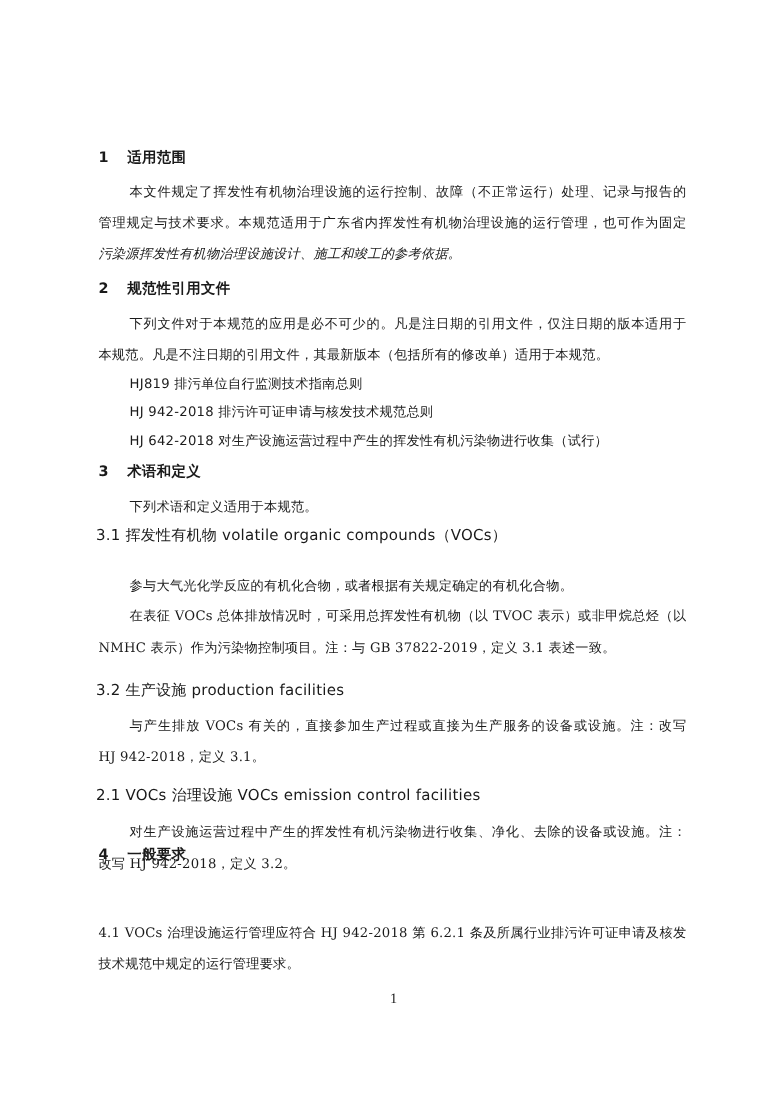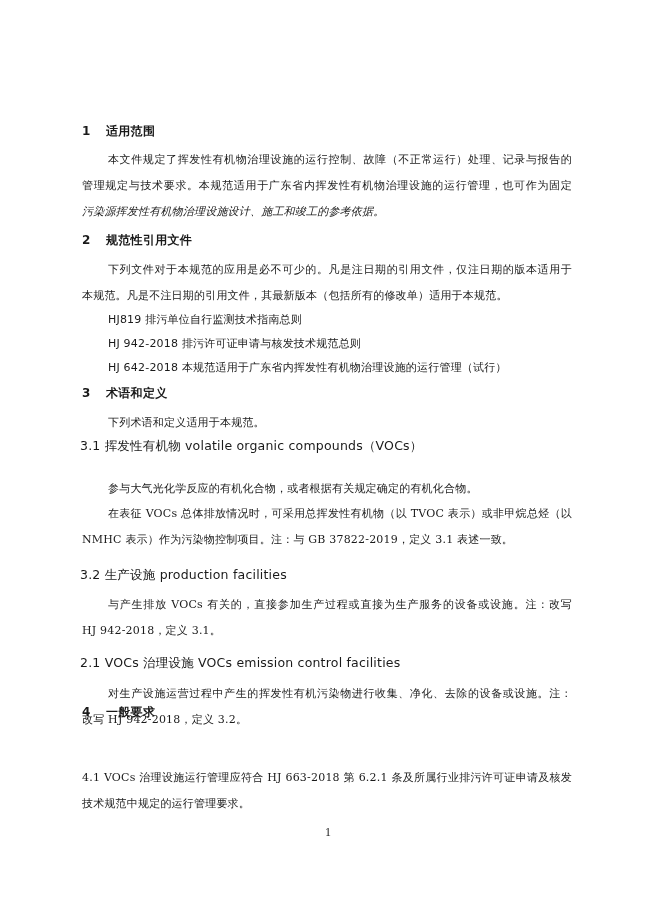--- a/index.html
+++ b/index.html
@@ -71,21 +71,21 @@
 <div class="line indent" style="top:312px;">
   <span class="sans">HJ819</span>
   <span>排污单位自行监测技术指南总则</span>
 </div>
 <div class="line indent" style="top:336px;">
   <span class="sans">HJ 942-2018</span>
   <span>排污许可证申请与核发技术规范总则</span>
 </div>
 <div class="line indent" style="top:360px;">
   <span class="sans">HJ 642-2018</span>
-  <span>本规范适用于广东省内挥发性有机物治理设施的运行管理（试行）</span>
+  <span>对生产设施运营过程中产生的挥发性有机污染物进行收集（试行）</span>
 </div>
 
 <div class="line heading" style="top:385px;">
   <span class="num">3</span><span>术语和定义</span>
 </div>
 <div class="line indent" style="top:415px;">下列术语和定义适用于本规范。</div>
 
 <div class="line subheading" style="top:438px;">3.1 挥发性有机物 volatile organic compounds（VOCs）</div>
 <div class="line indent" style="top:481px;">参与大气光化学反应的有机化合物，或者根据有关规定确定的有机化合物。</div>
 <div class="line indent justify" style="top:506px;">在表征 VOCs 总体排放情况时，可采用总挥发性有机物（以 TVOC 表示）或非甲烷总烃（以</div>
@@ -95,16 +95,16 @@
 <div class="line indent justify" style="top:597px;">与产生排放 VOCs 有关的，直接参加生产过程或直接为生产服务的设备或设施。注：改写</div>
 <div class="line" style="top:623px;">HJ 942-2018，定义 3.1。</div>
 
 <div class="line subheading" style="top:655px;">2.1 VOCs 治理设施 VOCs emission control facilities</div>
 <div class="line indent justify" style="top:686px;">对生产设施运营过程中产生的挥发性有机污染物进行收集、净化、去除的设备或设施。注：</div>
 <div class="line" style="top:712px;">改写 HJ 942-2018，定义 3.2。</div>
 
 <div class="line heading" style="top:704px;">
   <span class="num">4</span><span>一般要求</span>
 </div>
-<div class="line justify" style="top:770px;">4.1 VOCs 治理设施运行管理应符合 HJ 663-2018 第 6.2.1 条及所属行业排污许可证申请及核发</div>
+<div class="line justify" style="top:770px;">4.1 VOCs 治理设施运行管理应符合 HJ 942-2018 第 6.2.1 条及所属行业排污许可证申请及核发</div>
 <div class="line" style="top:796px;">技术规范中规定的运行管理要求。</div>
 
 <div class="page-number">1</div>
 
 </body></html>

